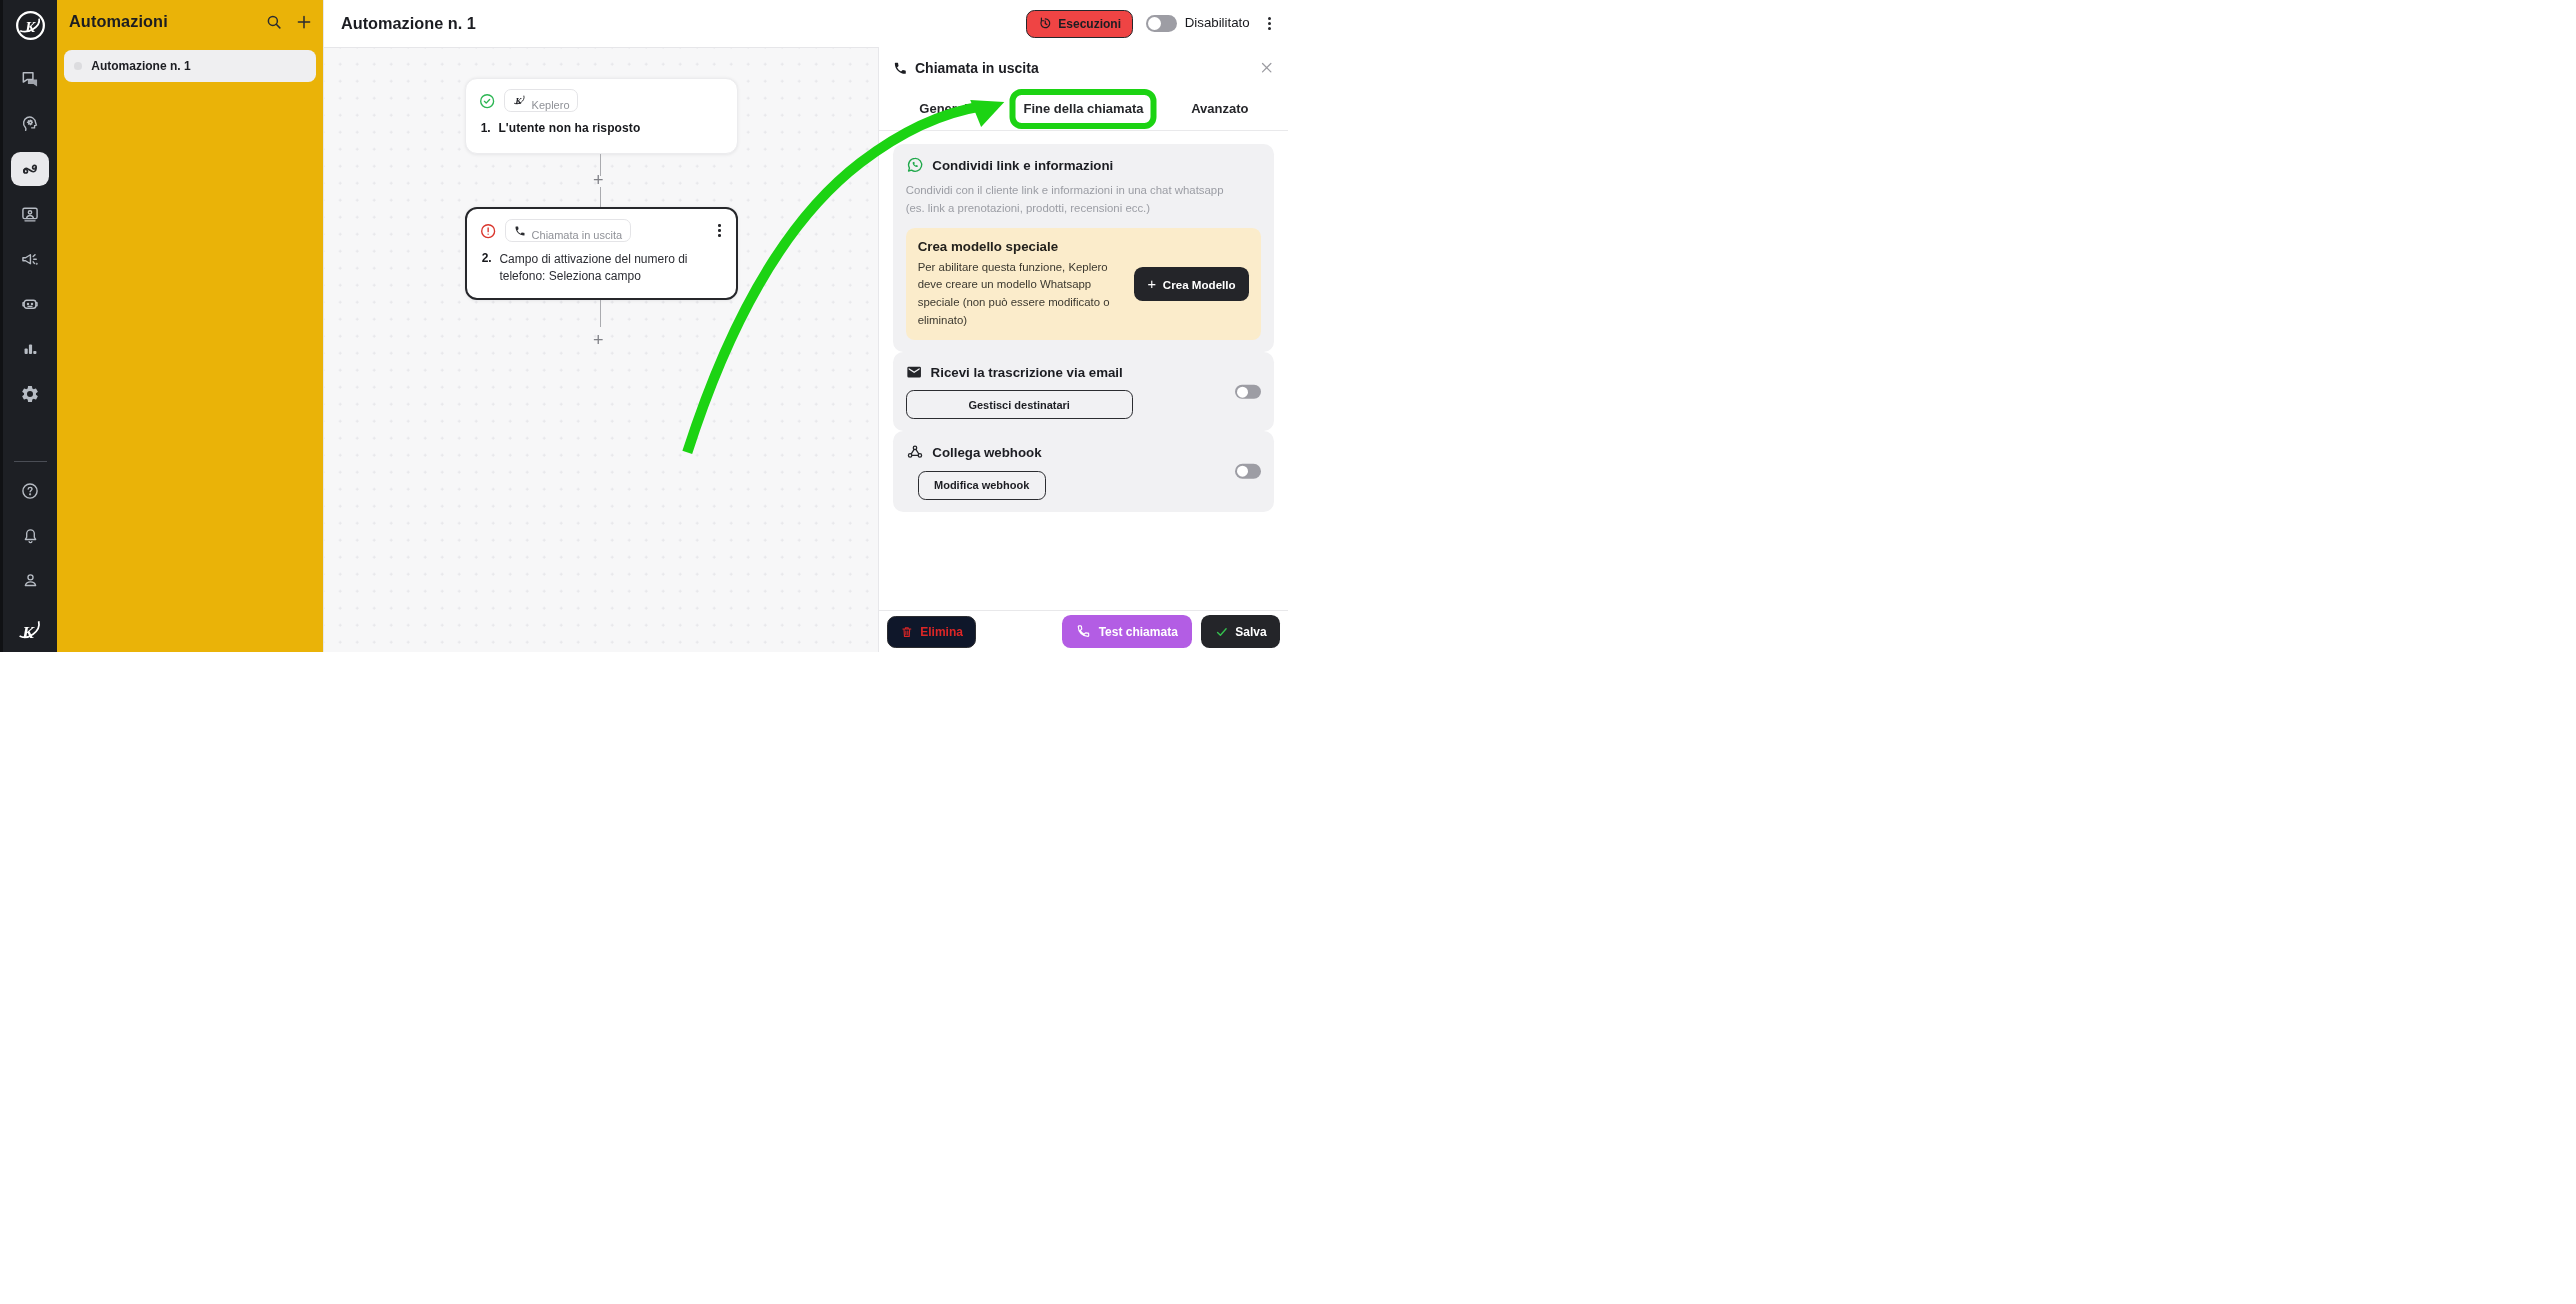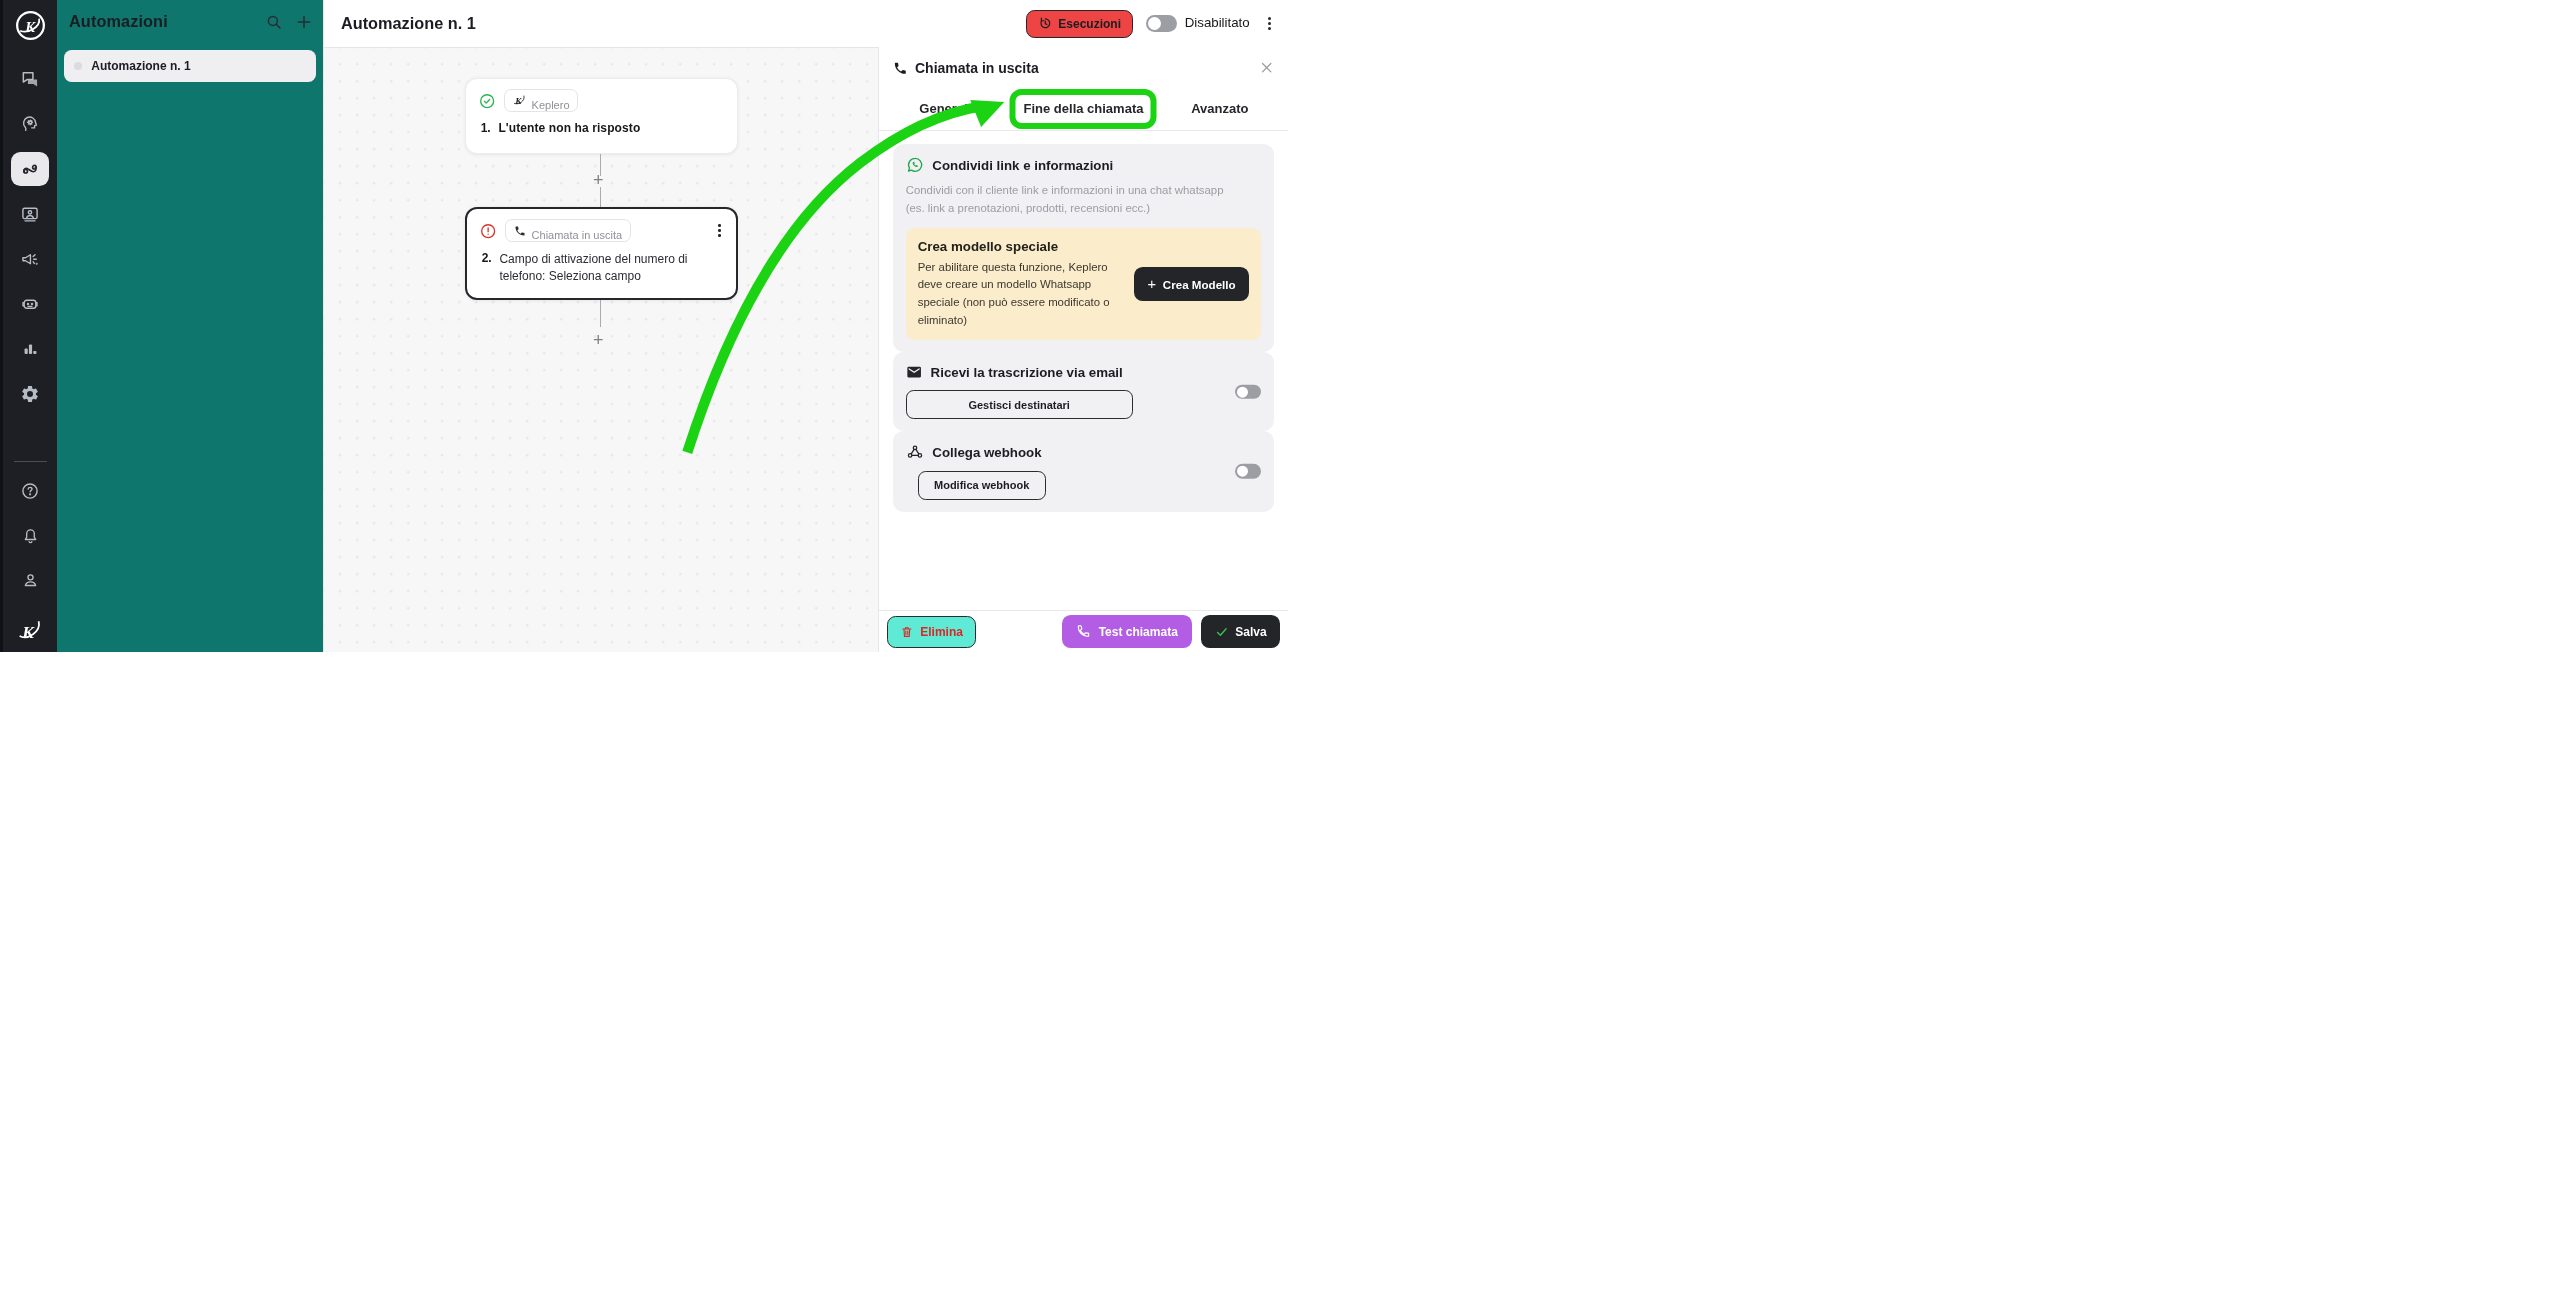--- a/index.html
+++ b/index.html
@@ -20,21 +20,21 @@
   .rail-btn {
     width:38px; height:34px; border-radius:9.4px; display:flex; align-items:center;
     justify-content:center; color:#b7bcc4; margin-bottom:11px; cursor:pointer;
   }
   .rail-btn.active { background:#e9e9ec; color:#25262b; }
   .rail-spacer { flex:1; }
   .rail-divider { width:33px; height:0.9px; background:#4a4d55; margin:5.1px 0 12px; }
   .rail-klogo { margin-top:8.6px; }
 
   
-  .listpanel { width:267px; background:#0f766e; border-right:0.9px solid #e7e7ea; padding:12px 6.9px 0 12px; flex-shrink:0; }
+  .listpanel { width:267px; background:#eab308; border-right:0.9px solid #e7e7ea; padding:12px 6.9px 0 12px; flex-shrink:0; }
   .listpanel-head { display:flex; align-items:center; padding-right:3.4px; }
   .listpanel-title { font-size:16.3px; font-weight:700; letter-spacing:0.1px; }
   .listpanel-icons { margin-left:auto; display:flex; align-items:center; gap:12px; color:#2a2b30; }
   .list-item {
     margin-top:19px; margin-left:-5.1px; height:32px; background:#efeff1; border-radius:7.7px;
     display:flex; align-items:center; padding:0 10.3px; cursor:pointer;
   }
   .list-item-dot { width:7.7px; height:7.7px; border-radius:50%; background:#dcdcdf; margin-right:9.4px; }
   .list-item-label { font-size:12px; font-weight:700; color:#1c1d22; }
 
@@ -118,21 +118,21 @@
     margin-top:9.4px; height:29px; border:1.2px solid #2b2c30; border-radius:7.7px; background:transparent;
     font-size:11px; font-weight:700; color:#1c1d22; cursor:pointer; font-family:inherit; padding:0 12px;
   }
   .btn-gestisci { width:227px; } .btn-webhook { width:128px;margin-left:12px; }
   .card-toggle { position:absolute; right:13px; top:50%; transform:translateY(-50%); }
   .panel-footer {
     border-top:0.9px solid #e8e8ea; height:42px; display:flex; align-items:center; padding:0 7.7px; gap:8.6px; flex-shrink:0;
   }
   .btn-elimina {
     display:flex; align-items:center; gap:6.9px; border:1.2px solid #2b2c30; border-radius:8.6px; height:32px;
-    padding:0 12px; background:#5eead4; color:#dc2626; font-size:12px; font-weight:700; cursor:pointer; font-family:inherit;
+    padding:0 12px; background:#0f172a; color:#dc2626; font-size:12px; font-weight:700; cursor:pointer; font-family:inherit;
   }
   .footer-spacer { flex:1; }
   .btn-test {
     display:flex; align-items:center; gap:7.7px; background:#b35de4; color:#fff; border:none; border-radius:8.6px;
     height:33px; padding:0 14.6px; font-size:12px; font-weight:700; cursor:pointer; font-family:inherit;
   }
   .btn-salva {
     display:flex; align-items:center; gap:6.9px; background:#242529; color:#fff; border:none; border-radius:8.6px;
     height:33px; padding:0 13.7px; font-size:12px; font-weight:700; cursor:pointer; font-family:inherit;
   }

